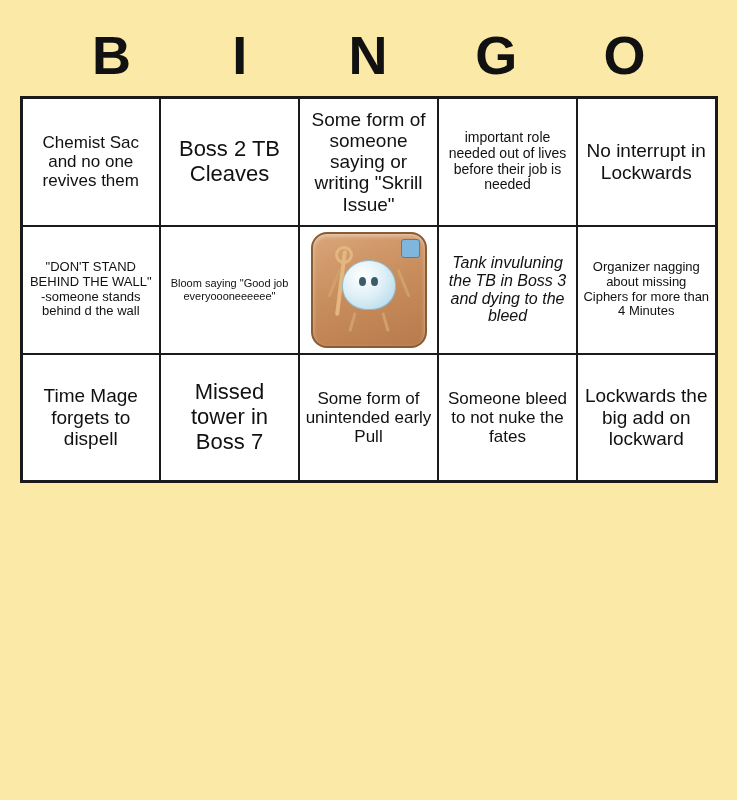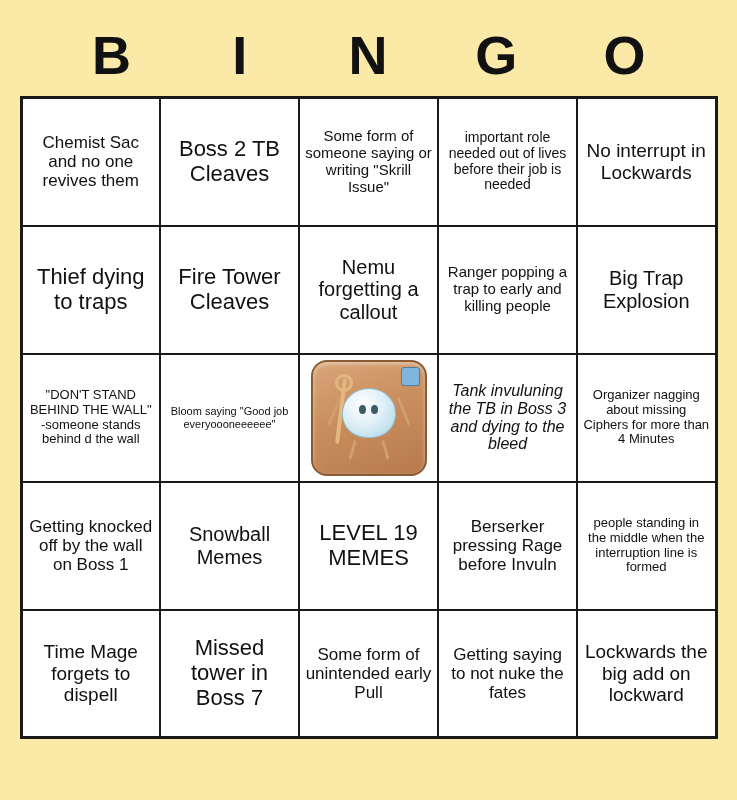--- a/index.html
+++ b/index.html
@@ -55,21 +55,21 @@
     color: #111111;
     line-height: 1.12;
     overflow: hidden;
     word-wrap: break-word;
   }
   .s22 { font-size: 22px; }
   .s20 { font-size: 20px; }
   .s19 { font-size: 19px; }
   .s17 { font-size: 17px; }
   .s16 { font-size: 16px; font-style: italic; }
-  .s15 { font-size: 15px; }
+  .s15 { font-size: 19px; }
   .s14 { font-size: 14px; }
   .s13 { font-size: 13px; }
   .s11 { font-size: 11px; }
   .free-cell {
     padding: 0;
     position: relative;
   }
   .free-wrap {
     width: 100%;
     height: 100%;
@@ -173,27 +173,20 @@
   </div>
 
   <table id="grid">
     <tbody>
       <tr>
         <td class="s17">Chemist Sac and no one revives them</td>
         <td class="s22">Boss 2 TB Cleaves</td>
         <td class="s15">Some form of someone saying or writing "Skrill Issue"</td>
         <td class="s14">important role needed out of lives before their job is needed</td>
         <td class="s19">No interrupt in Lockwards</td>
-      </tr>
-      <tr>
-        <td class="s22">Thief dying to traps</td>
-        <td class="s22">Fire Tower Cleaves</td>
-        <td class="s20">Nemu forgetting a callout</td>
-        <td class="s15">Ranger popping a trap to early and killing people</td>
-        <td class="s20">Big Trap Explosion</td>
       </tr>
       <tr>
         <td class="s13">"DON'T STAND BEHIND THE WALL" -someone stands behind d the wall</td>
         <td class="s11">Bloom saying "Good job everyoooneeeeee"</td>
         <td class="free-cell">
           <div class="free-wrap">
             <div class="free-img">
               <div class="free-badge"></div>
               <div class="mob-staff"></div>
               <div class="mob-staff-top"></div>
@@ -205,29 +198,22 @@
                 <div class="mob-eye left"></div>
                 <div class="mob-eye right"></div>
               </div>
             </div>
           </div>
         </td>
         <td class="s16">Tank invuluning the TB in Boss 3 and dying to the bleed</td>
         <td class="s13">Organizer nagging about missing Ciphers for more than 4 Minutes</td>
       </tr>
       <tr>
-        <td class="s17">Getting knocked off by the wall on Boss 1</td>
-        <td class="s20">Snowball Memes</td>
-        <td class="s22">LEVEL 19 MEMES</td>
-        <td class="s17">Berserker pressing Rage before Invuln</td>
-        <td class="s13">people standing in the middle when the interruption line is formed</td>
-      </tr>
-      <tr>
         <td class="s19">Time Mage forgets to dispell</td>
         <td class="s22">Missed tower in Boss 7</td>
         <td class="s17">Some form of unintended early Pull</td>
-        <td class="s17">Getting saying to not nuke the fates</td>
+        <td class="s17">Someone bleed to not nuke the fates</td>
         <td class="s19">Lockwards the big add on lockward</td>
       </tr>
     </tbody>
   </table>
 
 </div>
 
 </body></html>

